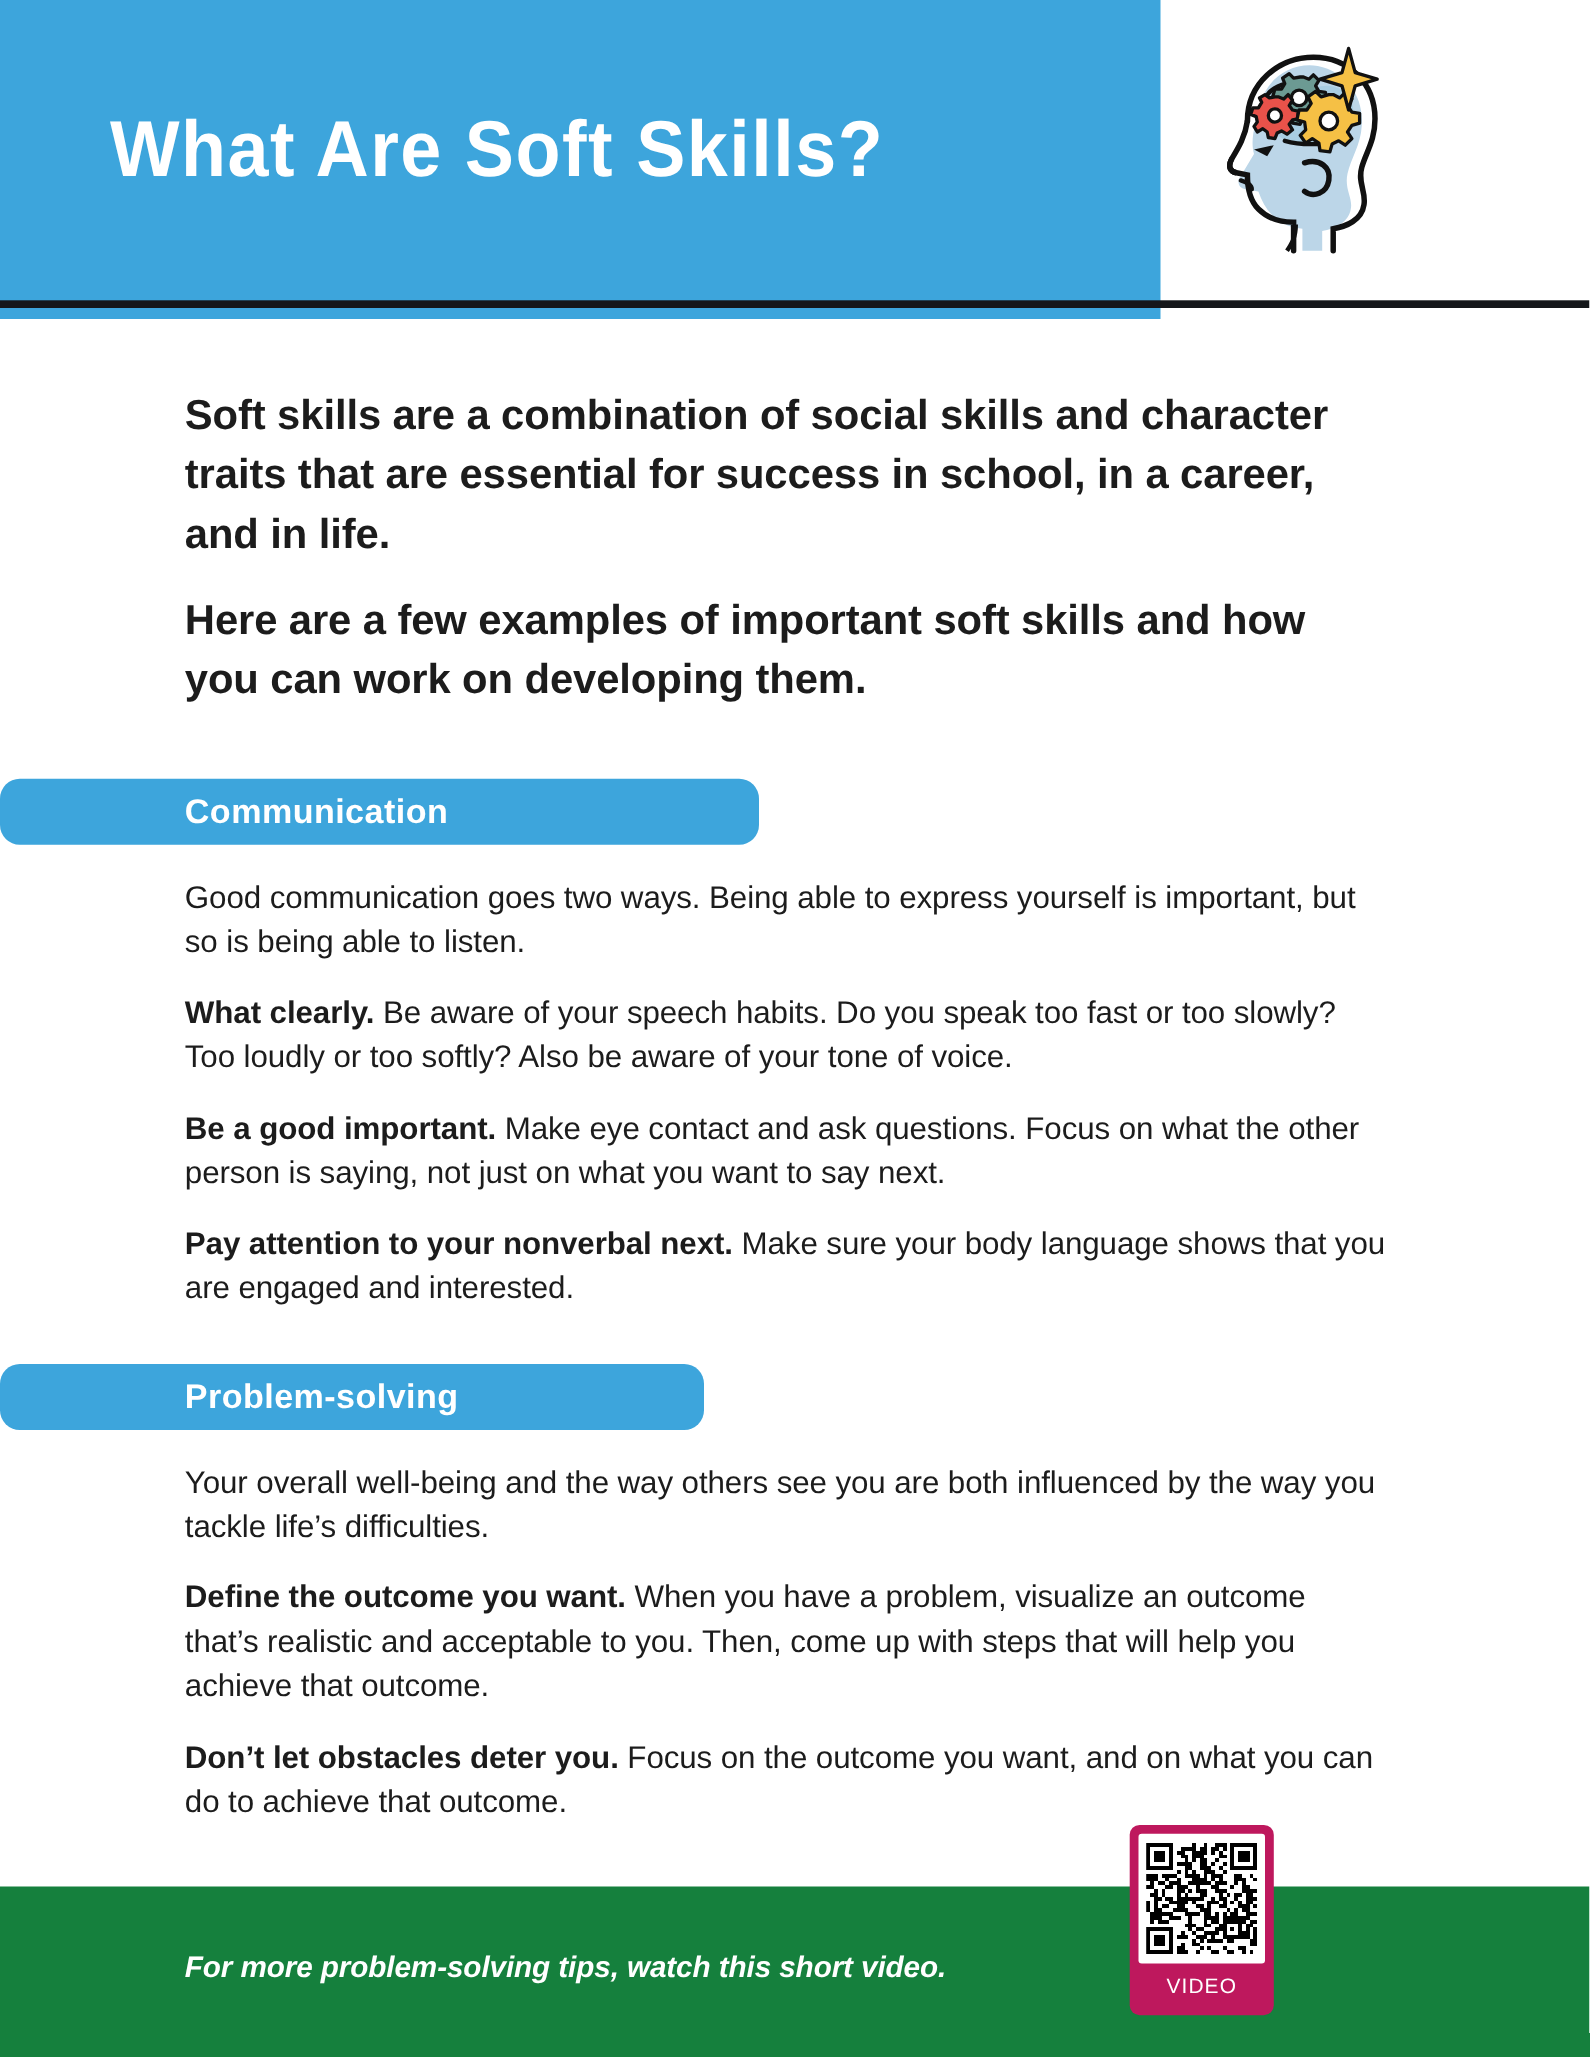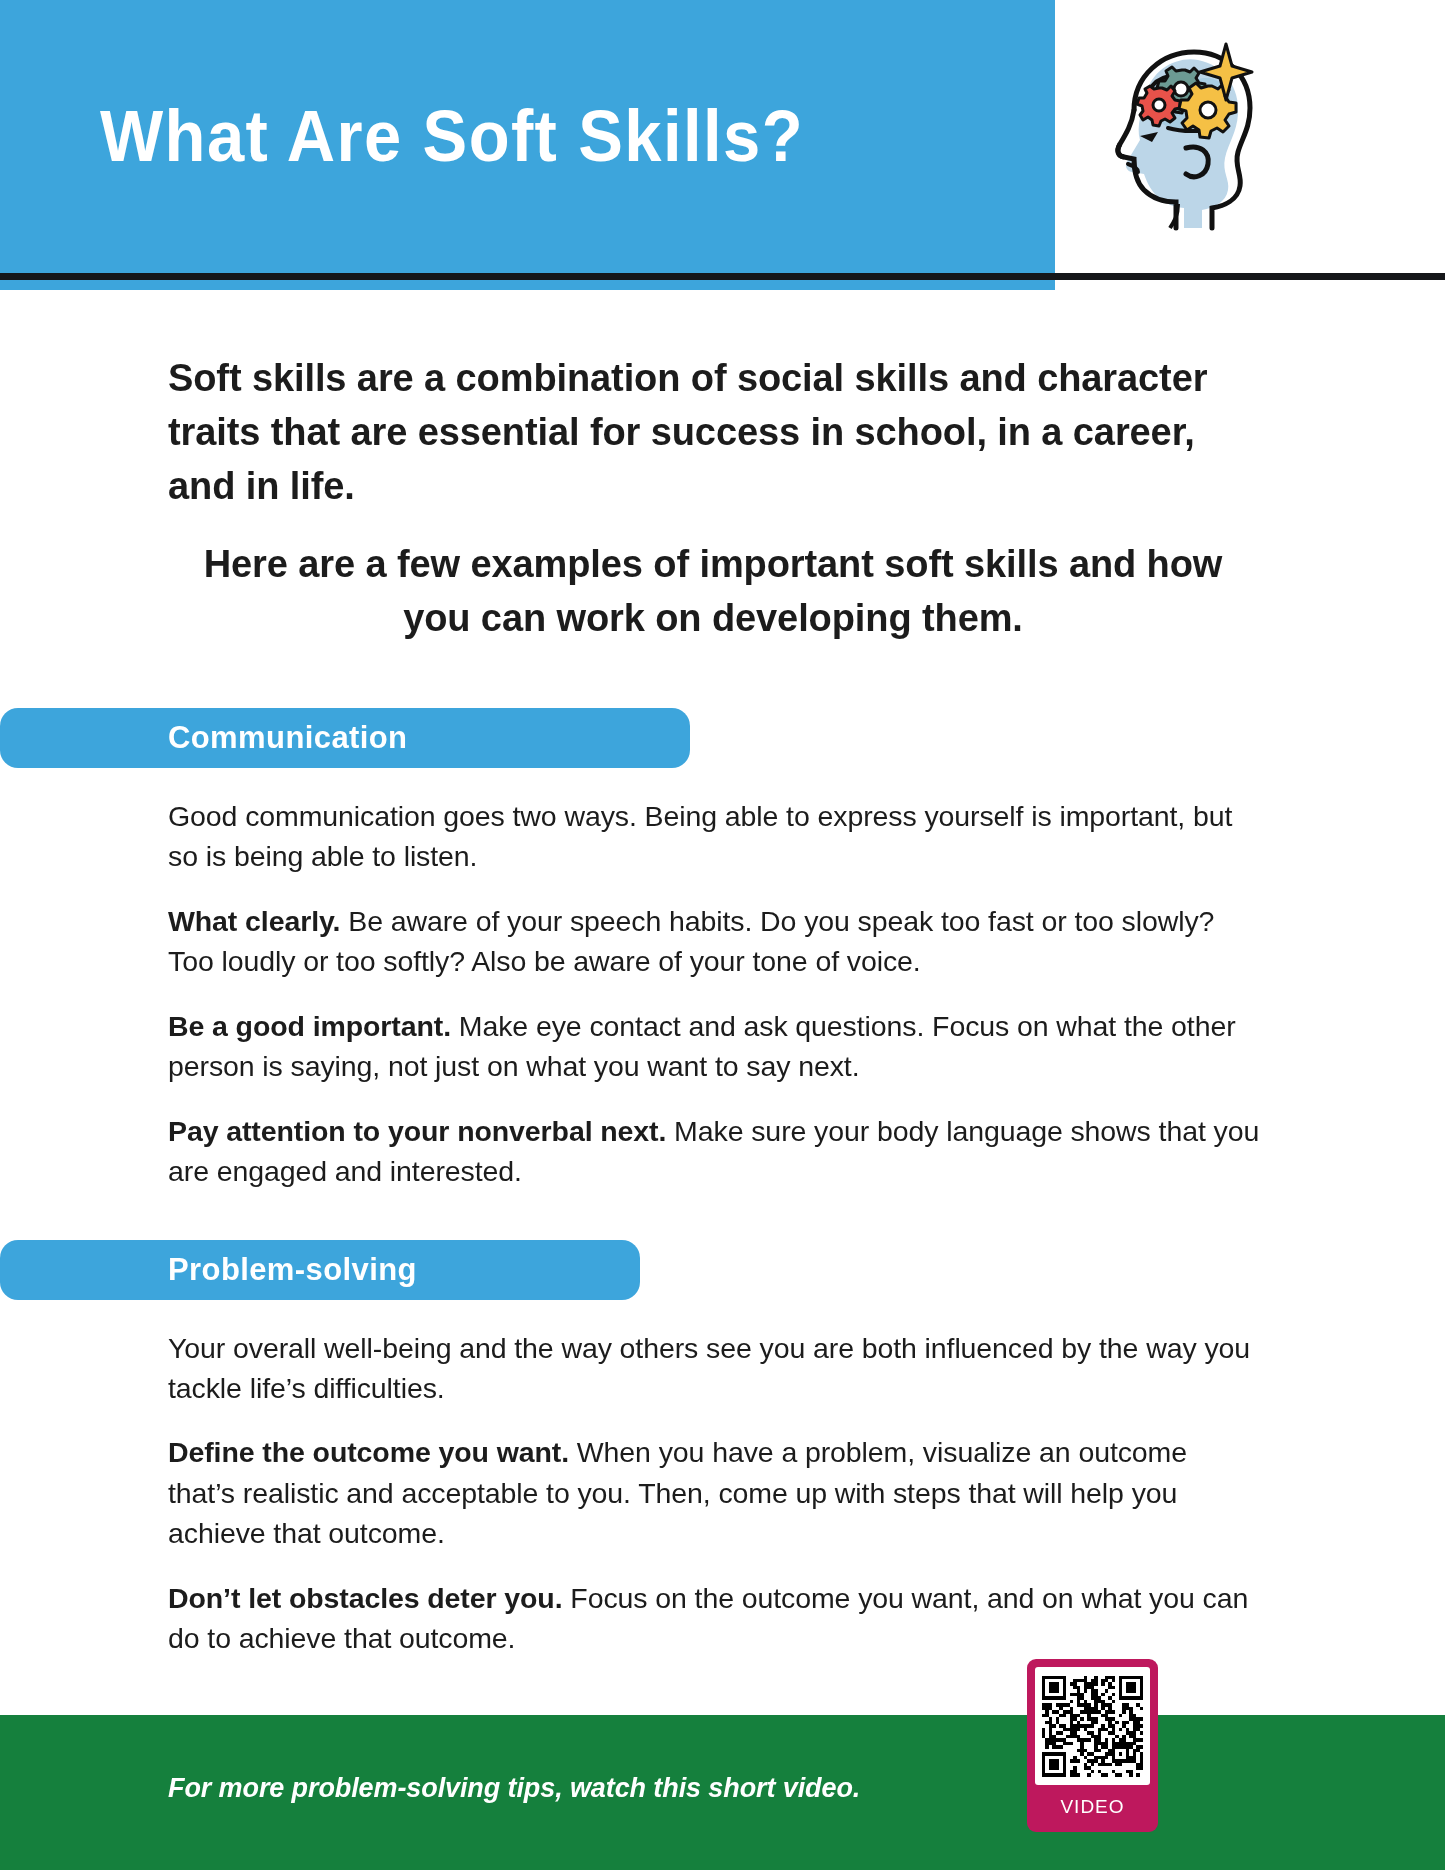--- a/index.html
+++ b/index.html
@@ -78,21 +78,21 @@
 
   .intro p {
     font-size: 38px;
     font-weight: bold;
     line-height: 1.42;
     color: #1c1c1c;
     font-family: "Liberation Sans Narrow", "Liberation Sans", sans-serif;
     letter-spacing: -0.1px;
   }
 
-  .intro p + p { margin-top: 24px; text-align: center; }
+  .intro p + p { margin-top: 24px; }
 
   
   .section-banner {
     background: #3da5dc;
     height: 60px;
     display: flex;
     align-items: center;
     padding-left: 168px;
     color: #ffffff;
     font-size: 31px;

